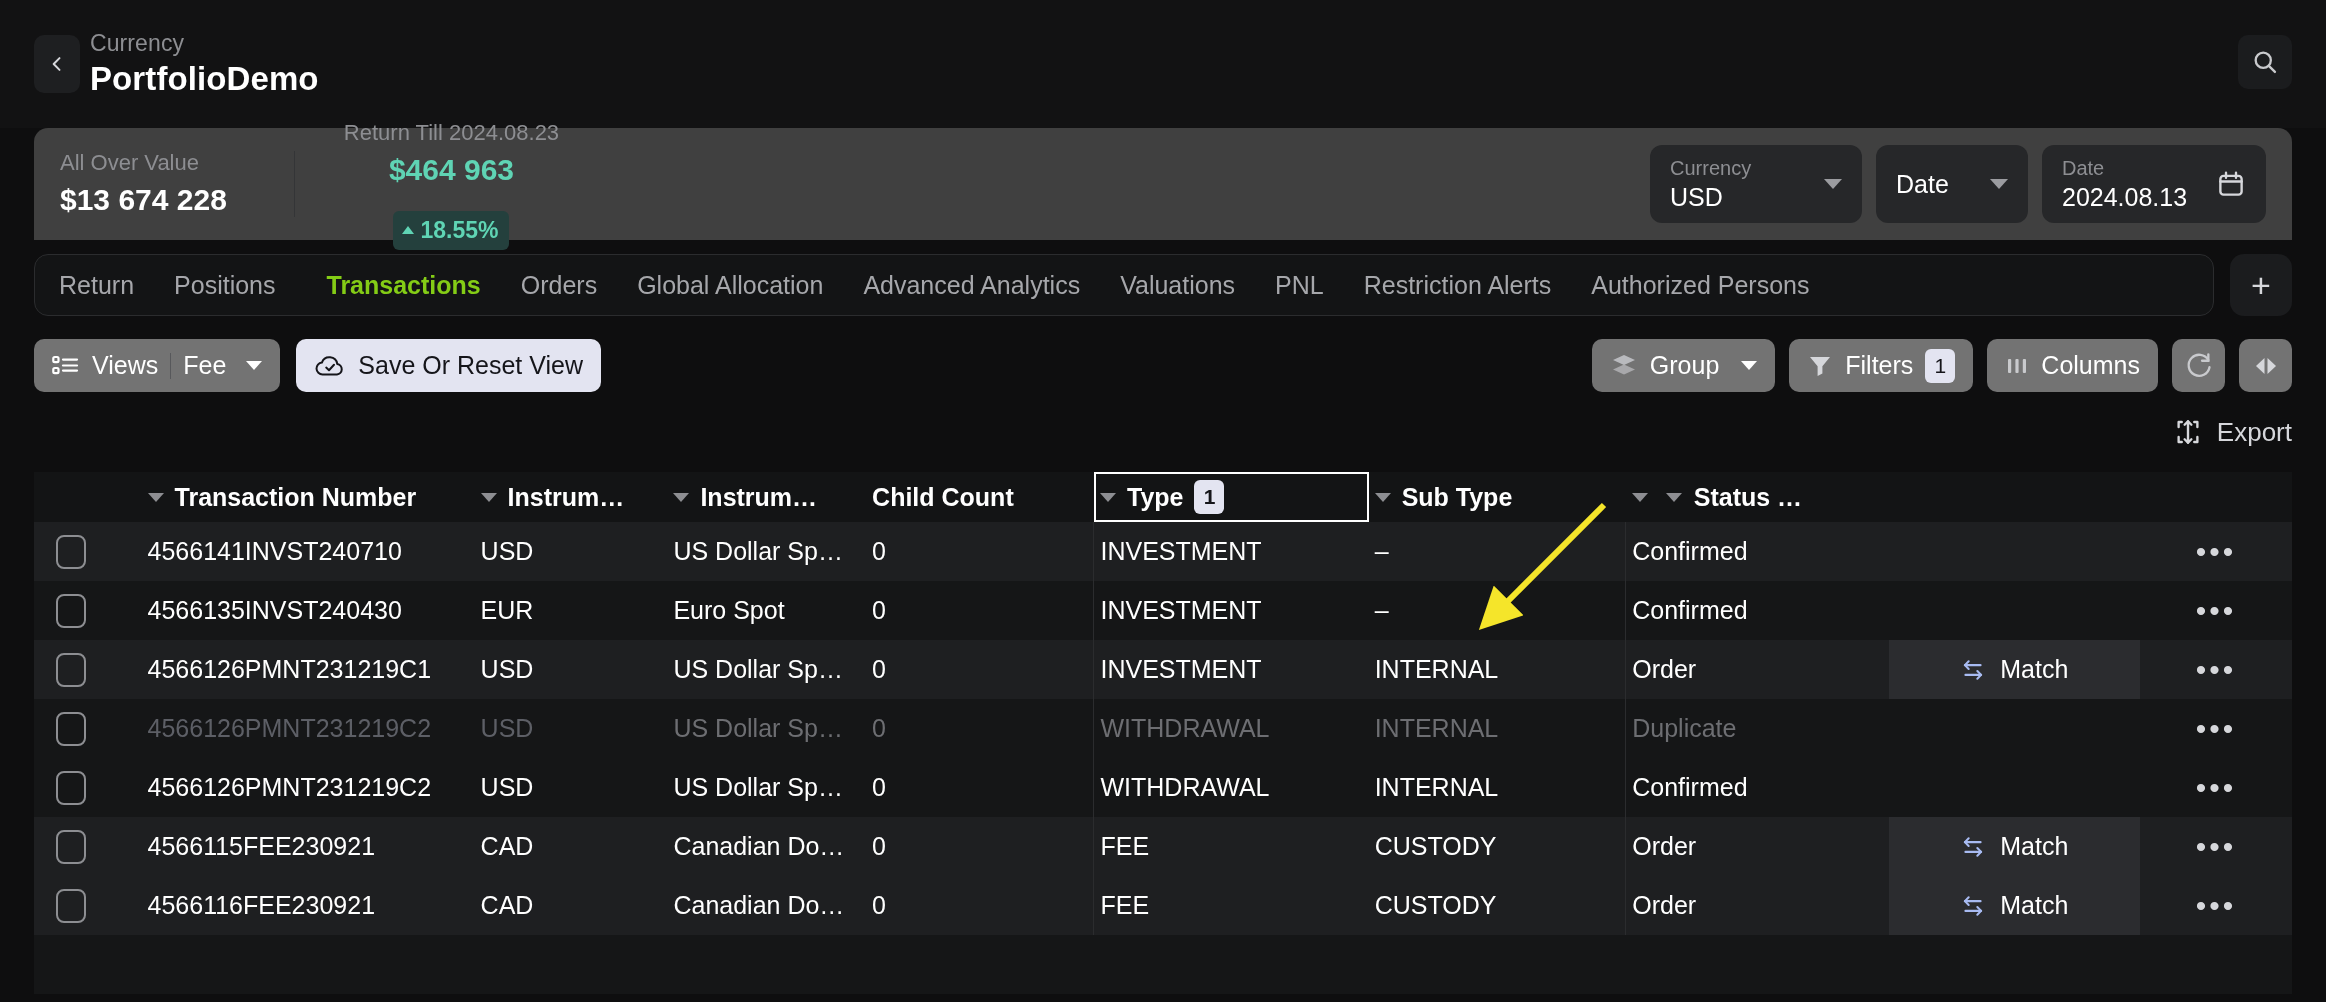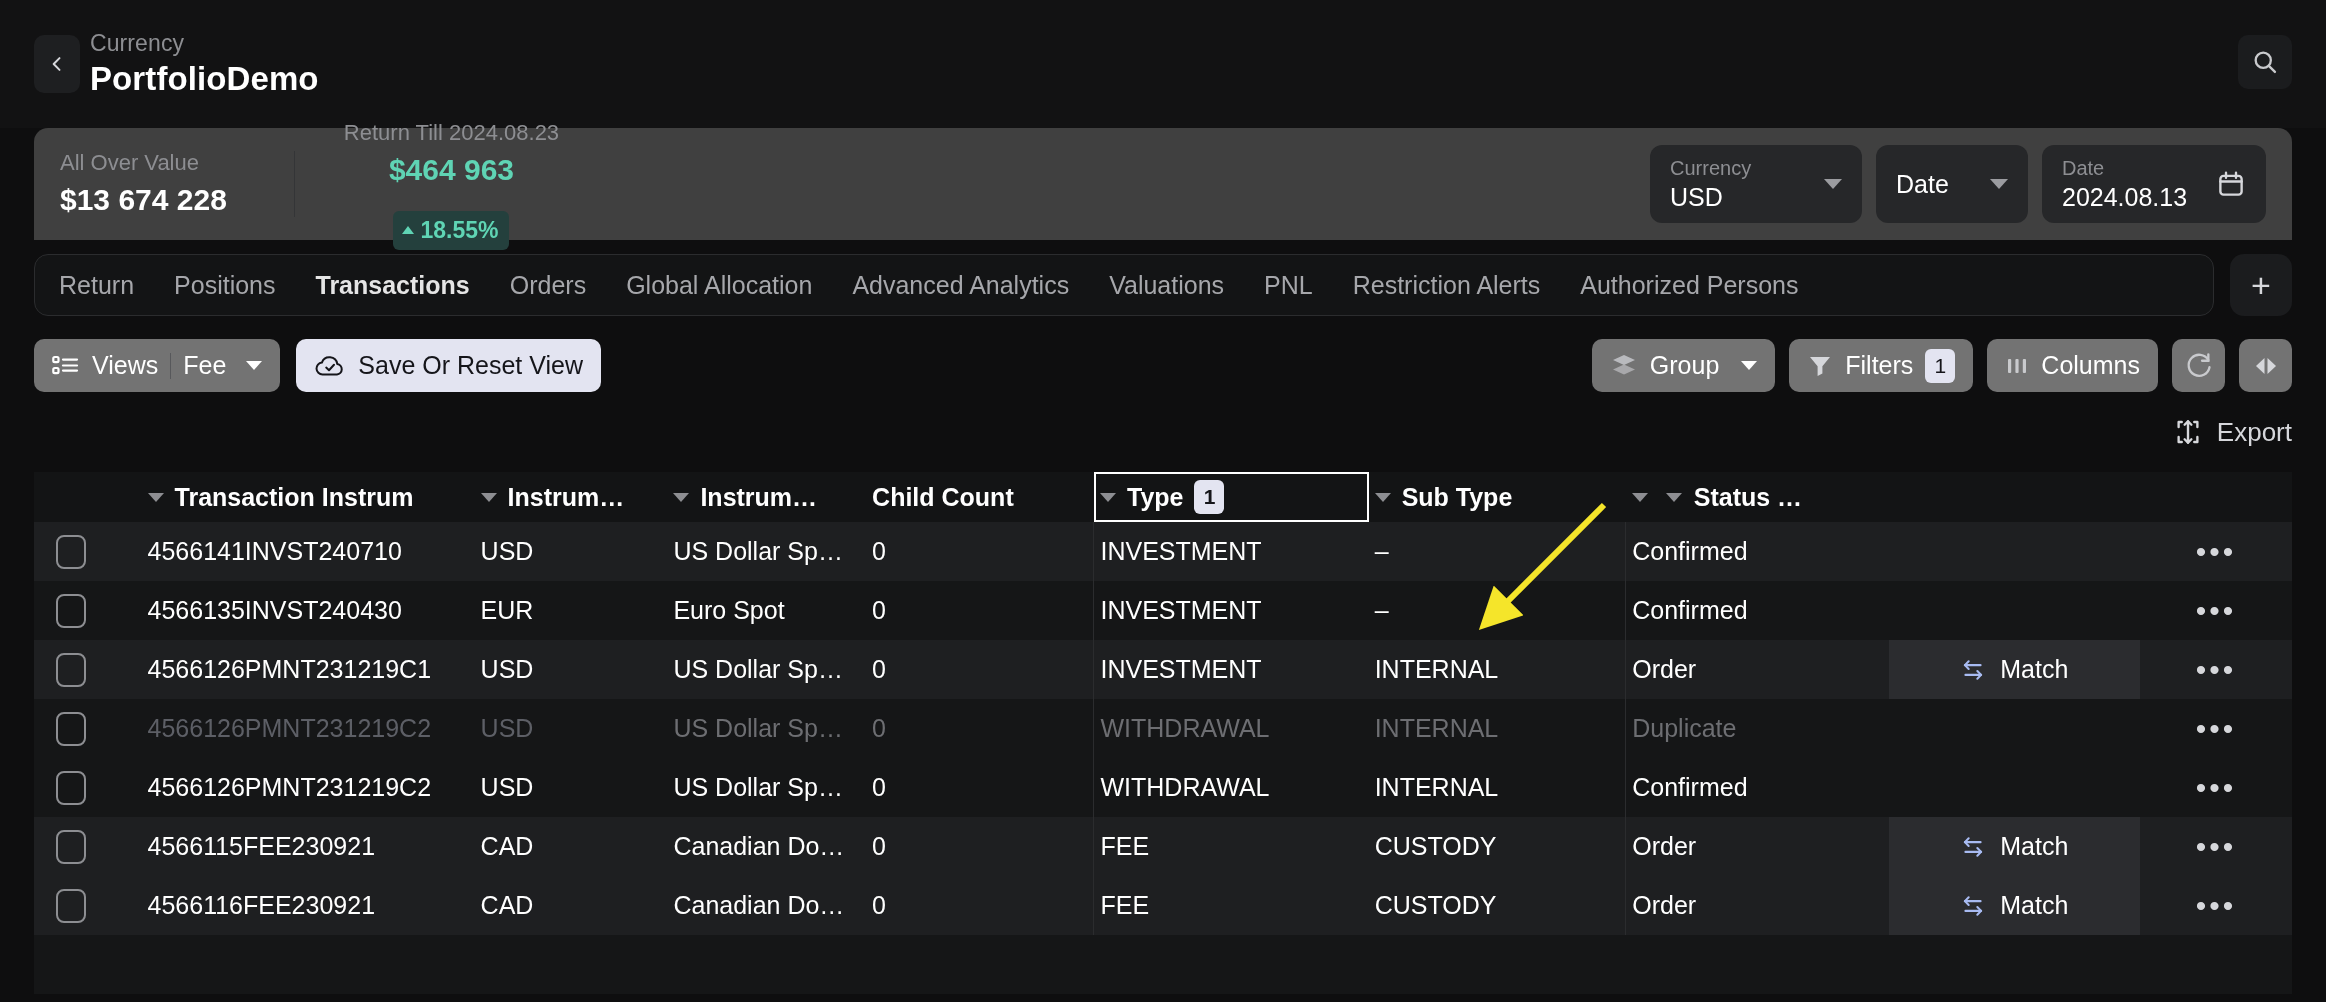--- a/index.html
+++ b/index.html
@@ -104,21 +104,21 @@
     background: #131415;
     border: 1px solid #2b2c2e;
     border-radius: 14px;
     height: 62px;
     display: flex; align-items: center;
     padding: 0 24px;
     gap: 40px;
     overflow: hidden;
   }
   .tab { font-size: 25px; color: #a6a7ab; white-space: nowrap; }
-  .tab.active { color: #e5e5e5; font-weight: bold; }
+  .tab.active { color: #84cc16; font-weight: bold; margin-left: 11px; }
   .tab-add {
     width: 62px; height: 62px;
     background: #1b1c1e; border-radius: 14px;
     display: flex; align-items: center; justify-content: center;
     font-size: 34px; color: #d6d7db; line-height: 1;
   }
 
   
   .toolbar { padding: 23px 34px 0 34px; display: flex; align-items: center; }
   .btn {
@@ -374,21 +374,21 @@
         <col style="width:225px">
       <col style="width:215px">
         <col style="width:130px">
     </colgroup>
     <thead>
       <tr>
         <th></th>
         <th>
           <div class="th-inner">
               <span class="th-caret"></span>
-              <span>Transaction Instrum</span>
+              <span>Transaction Number</span>
             </div>
         </th>
         <th>
           <div class="th-inner">
               <span class="th-caret"></span>
               <span>Instrum…</span>
             </div>
         </th>
         <th>
           <div class="th-inner">

